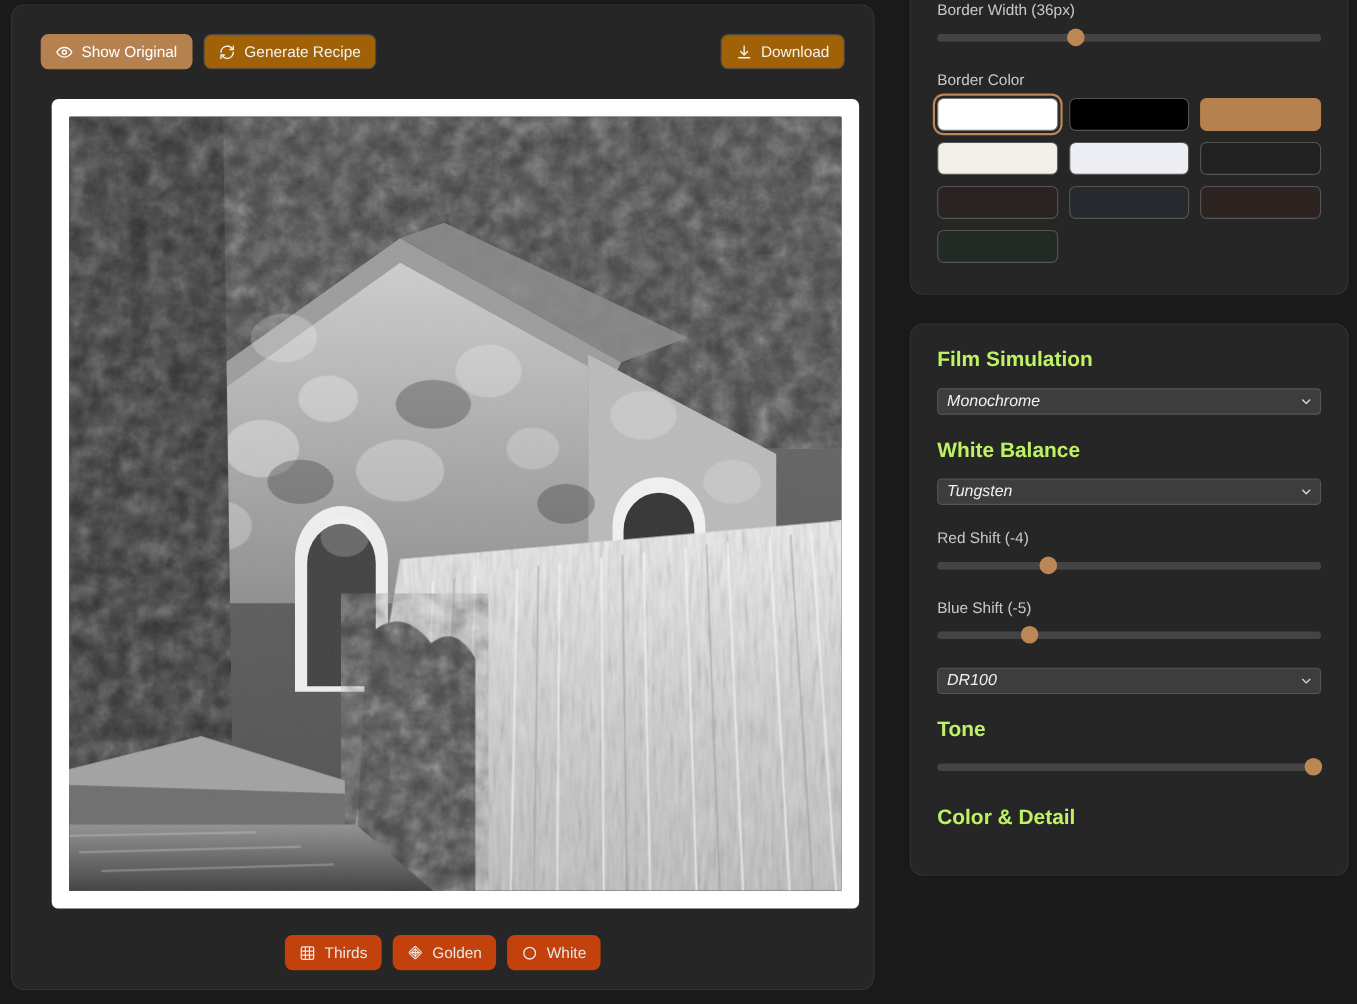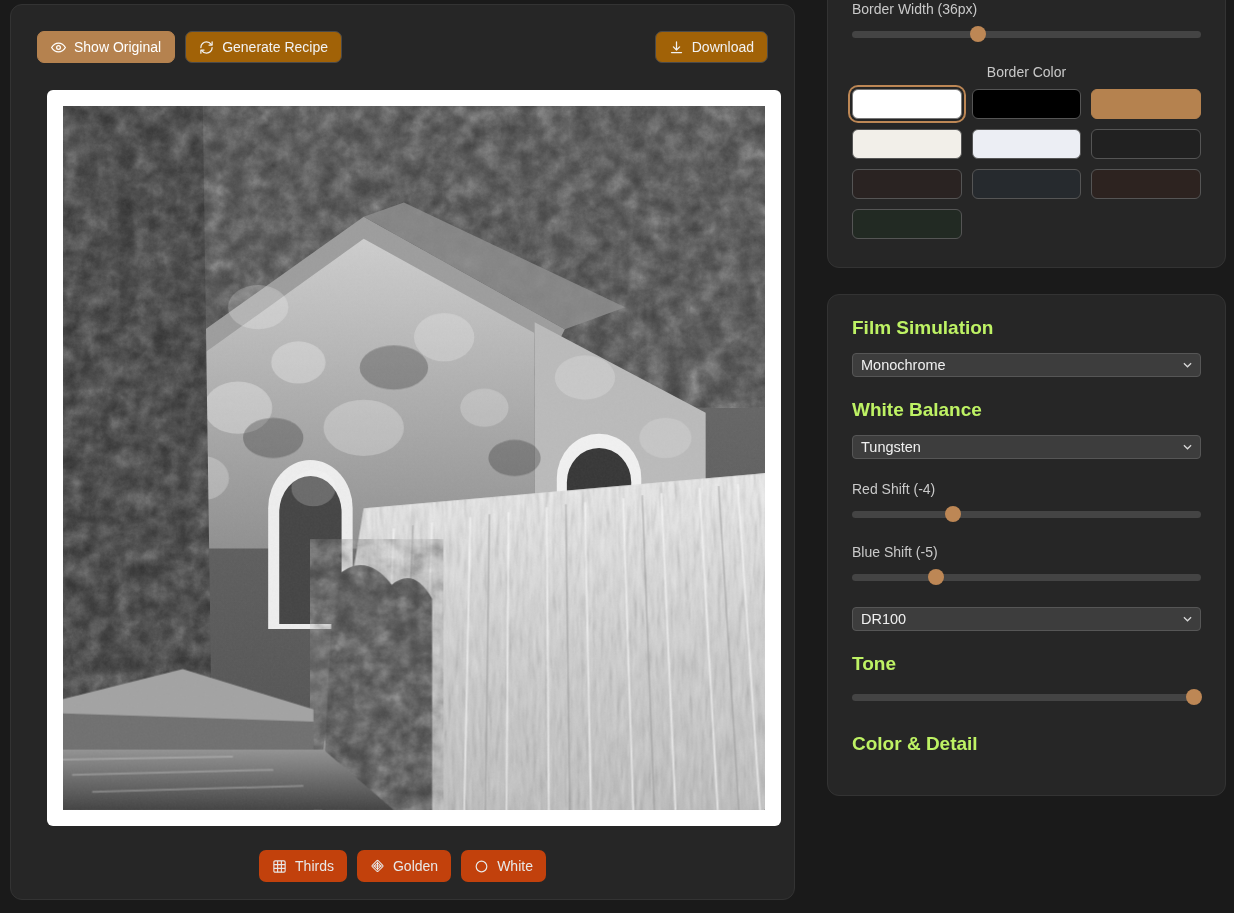--- a/index.html
+++ b/index.html
@@ -126,21 +126,21 @@
   .select {
     position: relative;
     height: 24px;
     background: #3d3d3d;
     border: 1px solid #565656;
     border-radius: 4px;
     display: flex; align-items: center;
     padding: 0 8px;
     cursor: pointer;
   }
-  .select .val { color: #f0f0f0; font-size: 14.5px; line-height: 1; }
+  .select .val { color: #f0f0f0; font-size: 14.5px; line-height: 1; font-style: italic; }
   .select .chev {
     position: absolute; right: 8px; top: 50%;
     margin-top: -3px;
     width: 9px; height: 6px;
   }
 
   
   #swatch-grid {
     display: grid;
     grid-template-columns: repeat(3, 1fr);
@@ -378,21 +378,21 @@
     <div class="card" style="padding-top:140px;">
 
       <div class="field">
         <div class="field-label">Border Width (36px)</div>
         <div class="slider">
           <div class="track"></div>
           <div class="thumb" style="left:36%"></div>
         </div>
       </div>
 
-      <div class="field" style="margin-bottom:6px;text-align:center;">
+      <div class="field" style="margin-bottom:6px;">
         <div class="field-label">Border Color</div>
         <div id="swatch-grid">
           <div class="swatch selected" style="background:#ffffff"></div>
           <div class="swatch" style="background:#000000"></div>
           <div class="swatch" style="background:#b5824f; border-color:#b5824f"></div>
           <div class="swatch" style="background:#f2efe9"></div>
           <div class="swatch" style="background:#eceef4"></div>
           <div class="swatch" style="background:#212121"></div>
           <div class="swatch" style="background:#2a2322"></div>
           <div class="swatch" style="background:#262a2e"></div>

